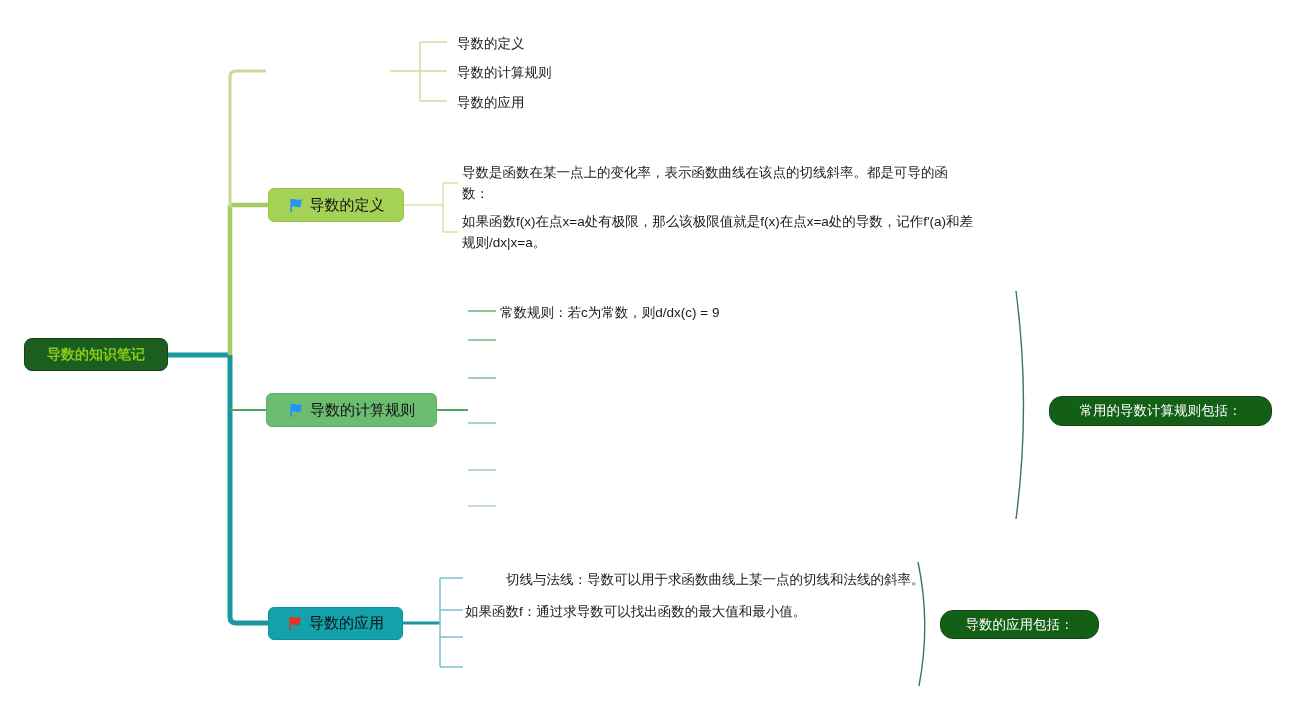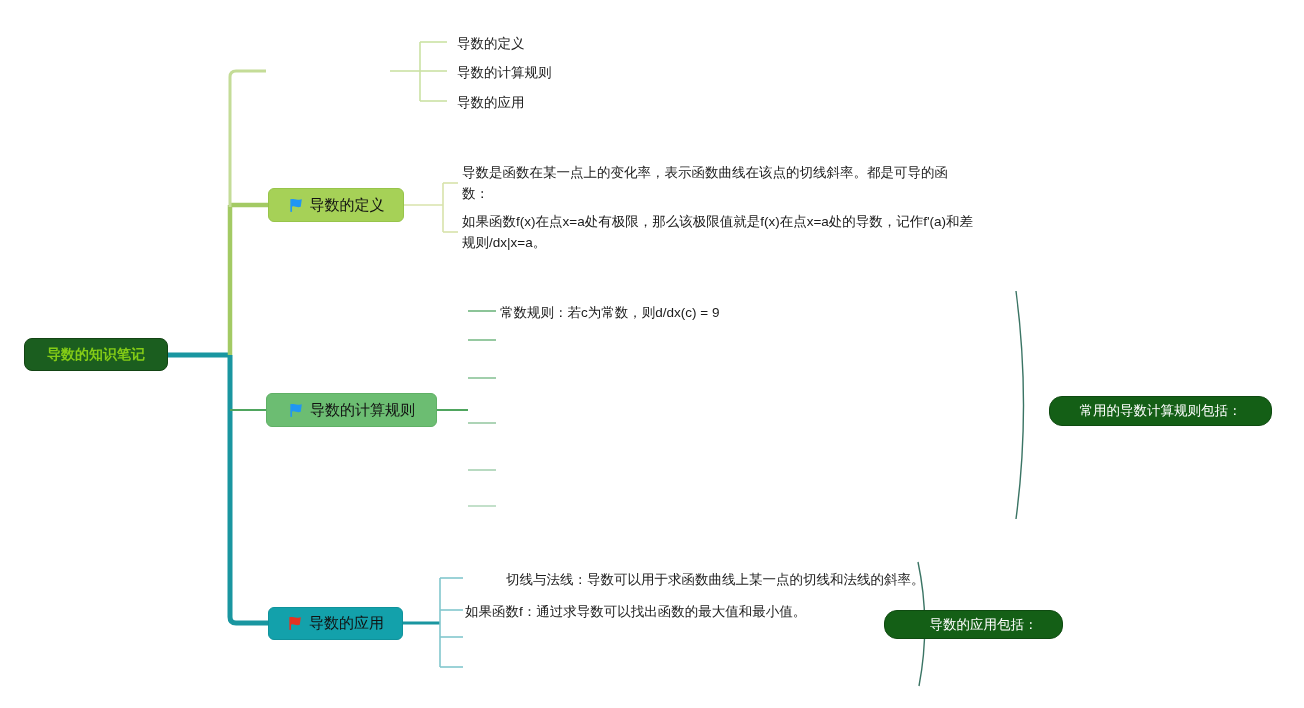--- a/index.html
+++ b/index.html
@@ -130,17 +130,17 @@
     <span class="icon">
       <svg width="17" height="17" viewBox="0 0 16 16">
         <path d="M3 2.2 C6.2 0.8 9.2 3.6 13 2.2 L12 9.2 C8.6 10.6 6 7.8 3.8 9.2 Z" fill="#e53322"></path>
         <path d="M3 2 V14" stroke="#e53322" stroke-width="1.6"></path>
       </svg>
     </span>
     <span class="lbl">导数的应用</span>
   </div>
   <div class="child-text nowrap" style="left:461px;top:569px;margin-left:45px;">切线与法线：导数可以用于求函数曲线上某一点的切线和法线的斜率。</div>
   <div class="child-text nowrap" style="left:465px;top:601px;">如果函数f：通过求导数可以找出函数的最大值和最小值。</div>
-  <div class="summary-box" style="left:884px;top:610px;width:157px;height:27px;padding-left:20px;">
+  <div class="summary-box" style="left:940px;top:610px;width:157px;height:27px;">
     <span class="slbl">导数的应用包括：</span>
   </div>
 
 </div>
 
 </body></html>

